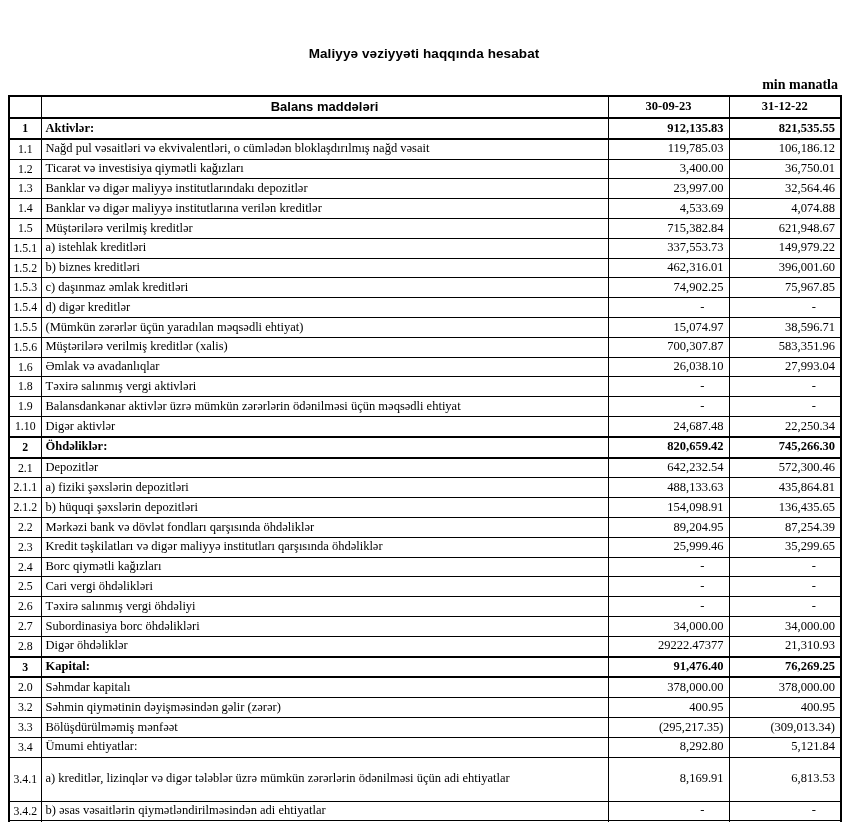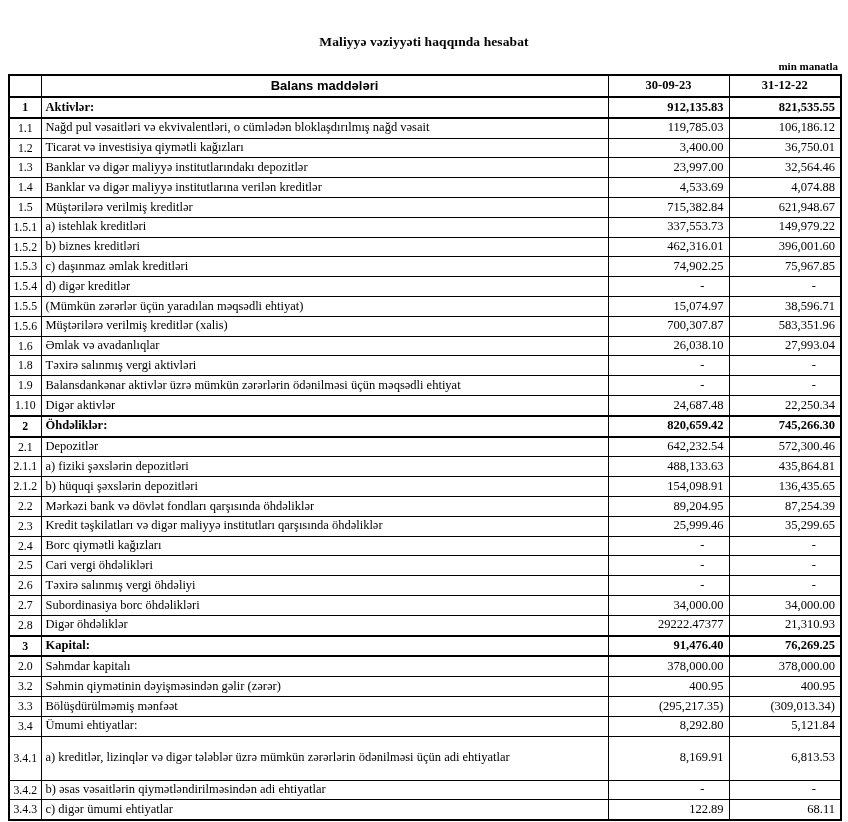--- a/index.html
+++ b/index.html
@@ -12,31 +12,31 @@
     font-family: "Liberation Serif", serif;
     overflow: hidden;
   }
   .page {
     width: 848px;
     height: 822px;
     box-sizing: border-box;
     padding-top: 30px;
   }
   .title {
-    margin: 4px;
+    margin: 16px;
     text-align: center;
-    font-family: Liberation Serif, serif;
+    font-family: Liberation Sans, sans-serif;
     font-size: 13.5px;
     font-weight: bold;
     letter-spacing: 0.1px;
   }
   .unit-note {
     text-align: right;
     font-family: "Liberation Serif", serif;
-    font-size: 11px;
+    font-size: 14px;
     font-weight: bold;
     margin: 10px 10px 2px 0;
     padding-left: 8px;
   }
   table.balance-table {
     margin-left: 8px;
     width: 832px;
     border-collapse: collapse;
     table-layout: fixed;
     border: 2px solid #000;

